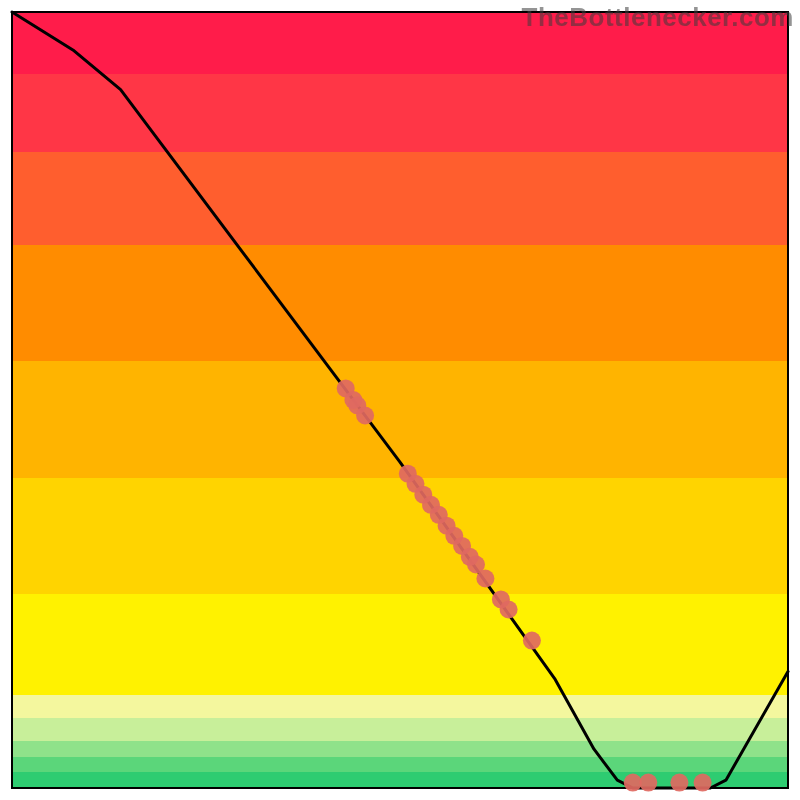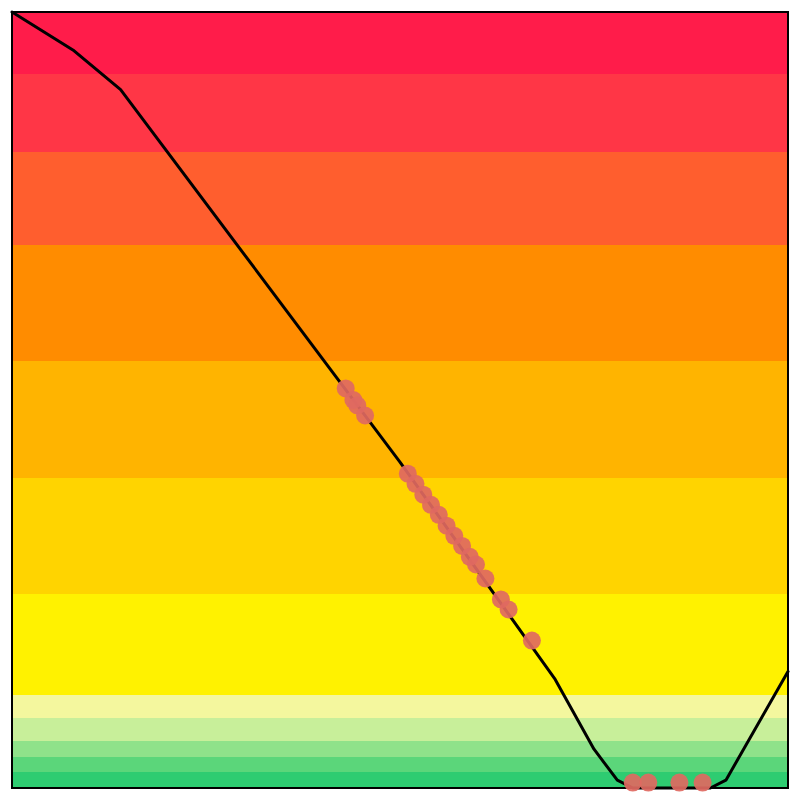--- a/index.html
+++ b/index.html
@@ -32,20 +32,21 @@
     inset: 0;
     width: 800px;
     height: 800px;
   }
 </style>
 </head>
 <body>
 
 <div class="chart-wrap">
 
+  <div class="watermark">TheBottlenecker.com</div>
 
   <svg class="chart" viewBox="0 0 800 800" preserveAspectRatio="none">
     <defs>
       <linearGradient id="bg-grad" x1="0" y1="1" x2="0" y2="0">
 
       <stop offset="0" stop-color="#2ecc71"></stop>
           <stop offset="0.02" stop-color="#2ecc71"></stop>
           <stop offset="0.02" stop-color="#5bd67a"></stop>
           <stop offset="0.04" stop-color="#5bd67a"></stop>
           <stop offset="0.04" stop-color="#8fe28a"></stop>

